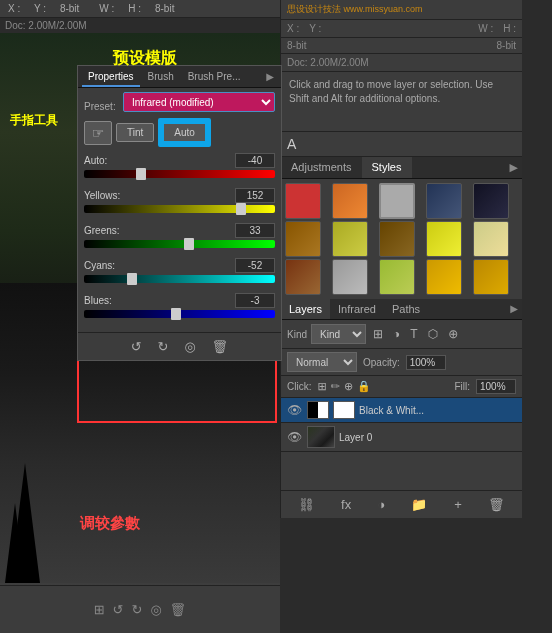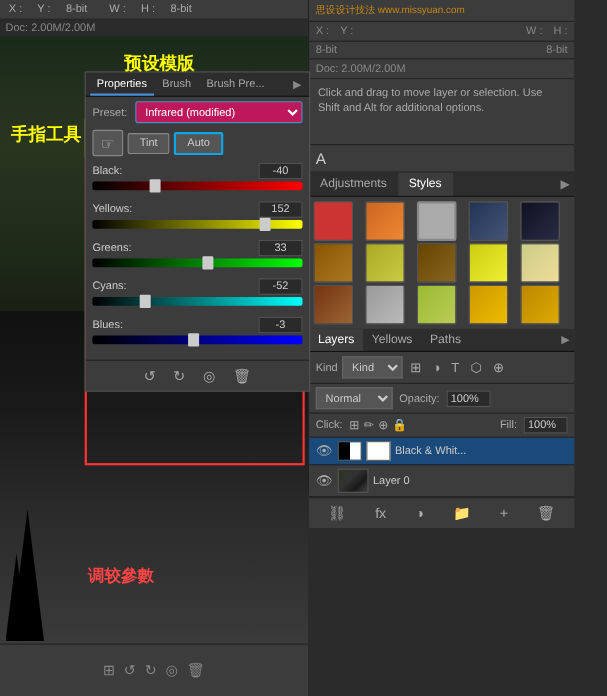--- a/index.html
+++ b/index.html
@@ -62,21 +62,21 @@
       width: 110px;
       height: 35px;
       border: 2px solid #ffcc00;
       z-index: 5;
       pointer-events: none;
     }
 
     
     .right-panel {
       width: 242px;
-      height: 450px;
+      height: 518px;
       background: #3c3c3c;
       display: flex;
       flex-direction: column;
       border-left: 1px solid #222;
     }
 
     .panel-tabs {
       display: flex;
       background: #2d2d2d;
       border-bottom: 1px solid #111;
@@ -123,21 +123,21 @@
 
     .bw-title {
       font-size: 11px;
       color: #fff;
       font-weight: bold;
     }
 
     
     .preset-row {
       display: flex;
-      align-items: center;
+      align-items: flex-end;
       padding: 4px 6px;
       gap: 4px;
     }
 
     .preset-label {
       color: #aaa;
       font-size: 10px;
       min-width: 35px;
     }
 
@@ -179,21 +179,21 @@
       border: 1px solid #888;
       border-radius: 2px;
       color: #ccc;
       font-size: 10px;
       cursor: pointer;
     }
 
     .auto-btn {
       padding: 3px 10px;
       background: #555;
-      border: 2px solid #0ea5e9;
+      border: 6px solid #0ea5e9;
       border-radius: 2px;
       color: #ccc;
       font-size: 10px;
       cursor: pointer;
     }
 
     
     .sliders-area {
       padding: 4px 6px;
     }
@@ -579,21 +579,21 @@
       <div style="position:absolute;bottom:0;left:0;right:0;height:48px;background:#3c3c3c;border-top:1px solid #222;display:flex;align-items:center;justify-content:center;gap:8px;">
         <span style="color:#888;font-size:13px;cursor:pointer;">⊞</span>
         <span style="color:#888;font-size:13px;cursor:pointer;">↺</span>
         <span style="color:#888;font-size:13px;cursor:pointer;">↻</span>
         <span style="color:#888;font-size:13px;cursor:pointer;">◎</span>
         <span style="color:#888;font-size:13px;cursor:pointer;">🗑</span>
       </div>
     </div>
 
     <div class="annotation-hand">
-      <div style="color:#ff0;font-size:16px;font-weight:bold;">手指工具</div>
+      <div style="color:#ff0;font-size:12px;font-weight:bold;">手指工具</div>
     </div>
 
     <div class="annotation-params">调较參數</div>
 
     <div class="float-props">
 
       <div class="panel-tabs">
         <div class="panel-tab active">Properties</div>
         <div class="panel-tab">Brush</div>
         <div class="panel-tab">Brush Pre...</div>
@@ -613,21 +613,21 @@
       <div class="tool-row">
         <div class="hand-tool-btn">☞</div>
         <div class="tint-btn">Tint</div>
         <div class="auto-btn">Auto</div>
       </div>
 
       <div class="sliders-area">
 
         <div class="slider-row">
           <div class="slider-header">
-            <span class="slider-label">Black:</span>
+            <span class="slider-label">Auto:</span>
             <input class="slider-value" type="text" value="-40" style="">
           </div>
           <div class="slider-track reds">
             <div class="slider-thumb" style="left:30%;"></div>
           </div>
         </div>
 
         <div class="slider-row">
           <div class="slider-header">
             <span class="slider-label">Yellows:</span>
@@ -738,21 +738,21 @@
       <div class="style-item" style="background:linear-gradient(135deg,#999999,#bbbbbb);"></div>
       <div class="style-item" style="background:linear-gradient(135deg,#99bb33,#bbcc55);"></div>
       <div class="style-item" style="background:linear-gradient(135deg,#cc9900,#eebb00);"></div>
       <div class="style-item" style="background:linear-gradient(135deg,#bb8800,#ddaa00);"></div>
     </div>
 
     <div class="layers-panel">
 
       <div class="layers-tabs">
         <div class="layers-tab active">Layers</div>
-        <div class="layers-tab">Yellows</div>
+        <div class="layers-tab">Infrared</div>
         <div class="layers-tab">Paths</div>
         <div style="margin-left:auto;padding:4px;color:#888;font-size:10px;cursor:pointer;">▶</div>
       </div>
 
       <div class="layers-controls">
         <span style="font-size:10px;color:#aaa;">Kind</span>
         <select class="kind-select">
           <option>Kind</option>
         </select>
         <span class="layer-icon-btn">⊞</span>

